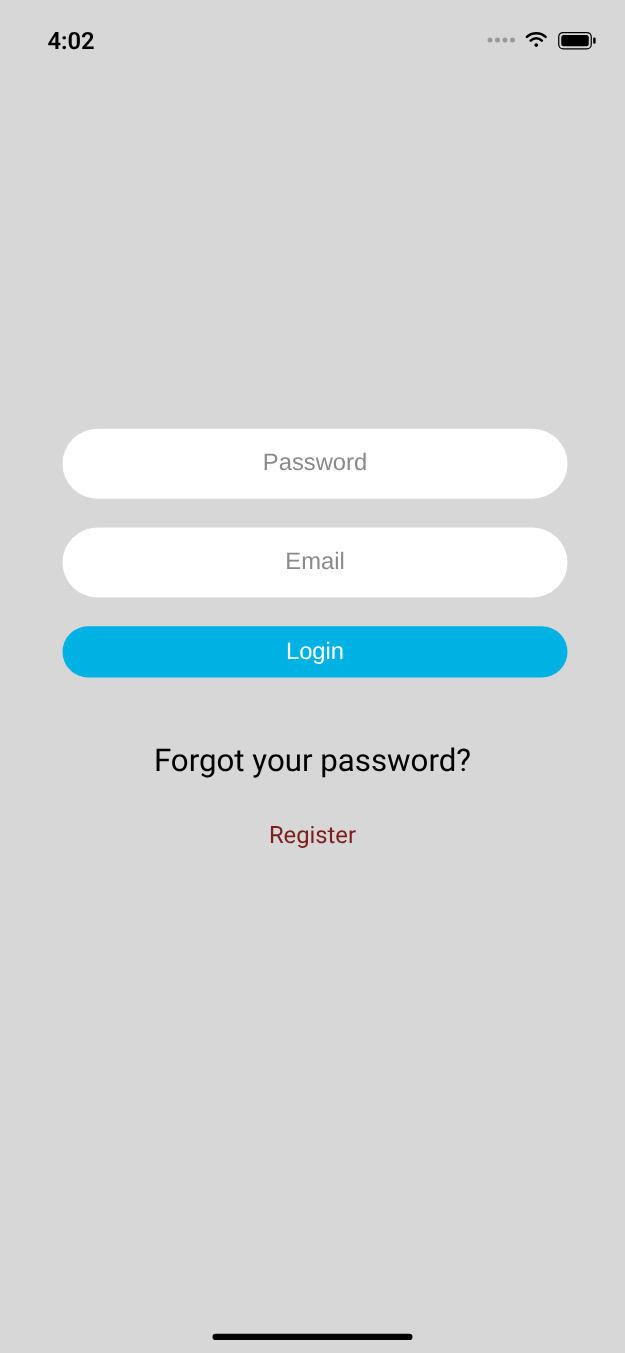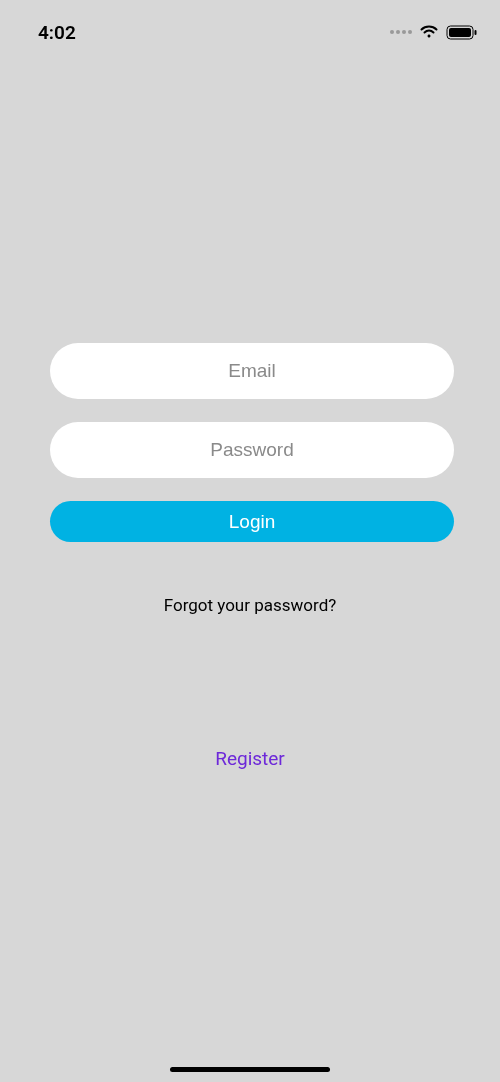--- a/index.html
+++ b/index.html
@@ -91,33 +91,32 @@
       background-color: #00b2e3;
       border: none;
       border-radius: 28px;
       font-size: 19px;
       color: #fff;
       cursor: pointer;
       margin-bottom: 53px;
     }
     
     .forgot-link {
-      font-size: 17px;
+      font-size: 25px;
       color: #000;
       text-align: center;
       cursor: pointer;
-      margin-bottom: 89px;
+      margin-bottom: 32px;
     }
     
     .register-link {
       font-size: 19px;
-      color: #6d28d9;
+      color: #7f1d1d;
       text-align: center;
       cursor: pointer;
-      margin-top: 43px;
     }
     
     .home-indicator {
       position: absolute;
       bottom: 10px;
       left: 50%;
       transform: translateX(-50%);
       width: 160px;
       height: 5px;
       background-color: #000;
@@ -147,23 +146,23 @@
       <svg viewBox="0 0 32 15">
         <rect x="1" y="1" width="26" height="13" rx="3.5" stroke="#000" stroke-width="1" fill="none"></rect>
         <rect x="3" y="3" width="22" height="9" rx="2" fill="#000"></rect>
         <rect x="28.5" y="5" width="2" height="5" rx="1" fill="#000"></rect>
       </svg>
     </div>
   </div>
 </div>
 
 <div class="content">
+  <input type="password" class="input-field" placeholder="Password" style="">
+
   <input type="email" class="input-field" placeholder="Email" style="">
-
-  <input type="password" class="input-field" placeholder="Password" style="">
 
   <button class="login-button">Login</button>
 
   <div class="forgot-link">Forgot your password?</div>
 
   <div class="register-link">Register</div>
 </div>
 
 <div class="home-indicator"></div>
 

